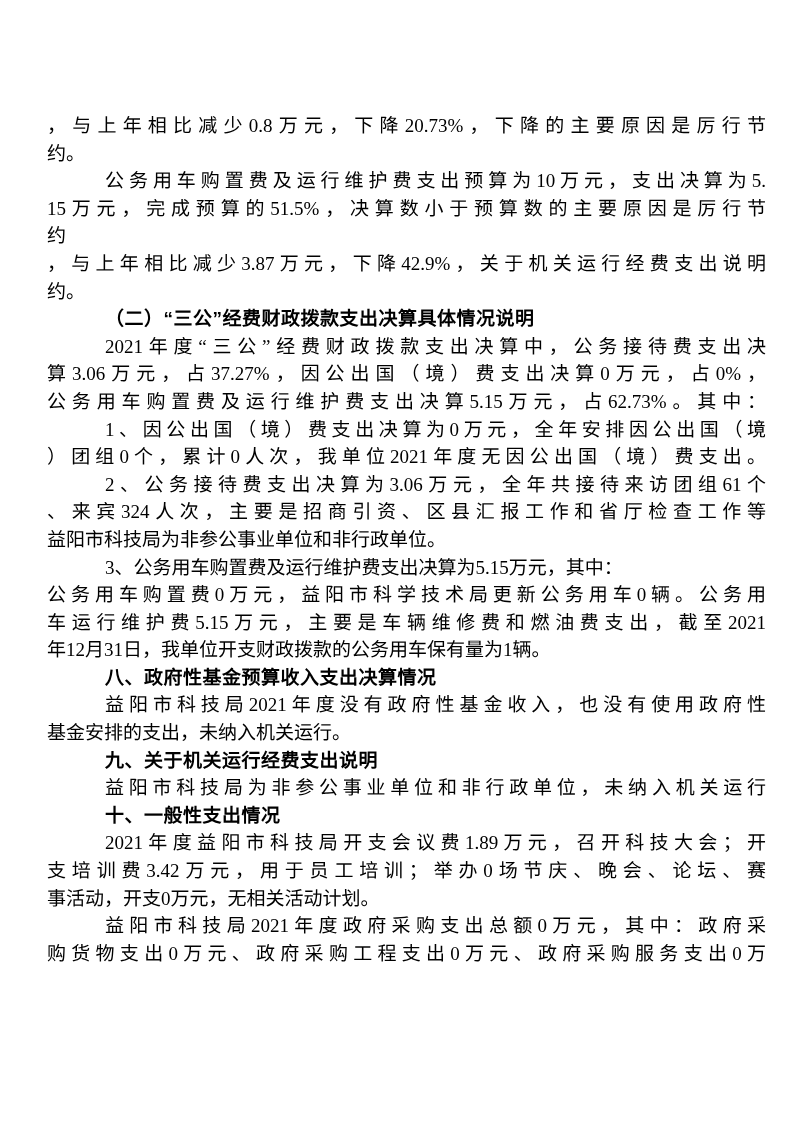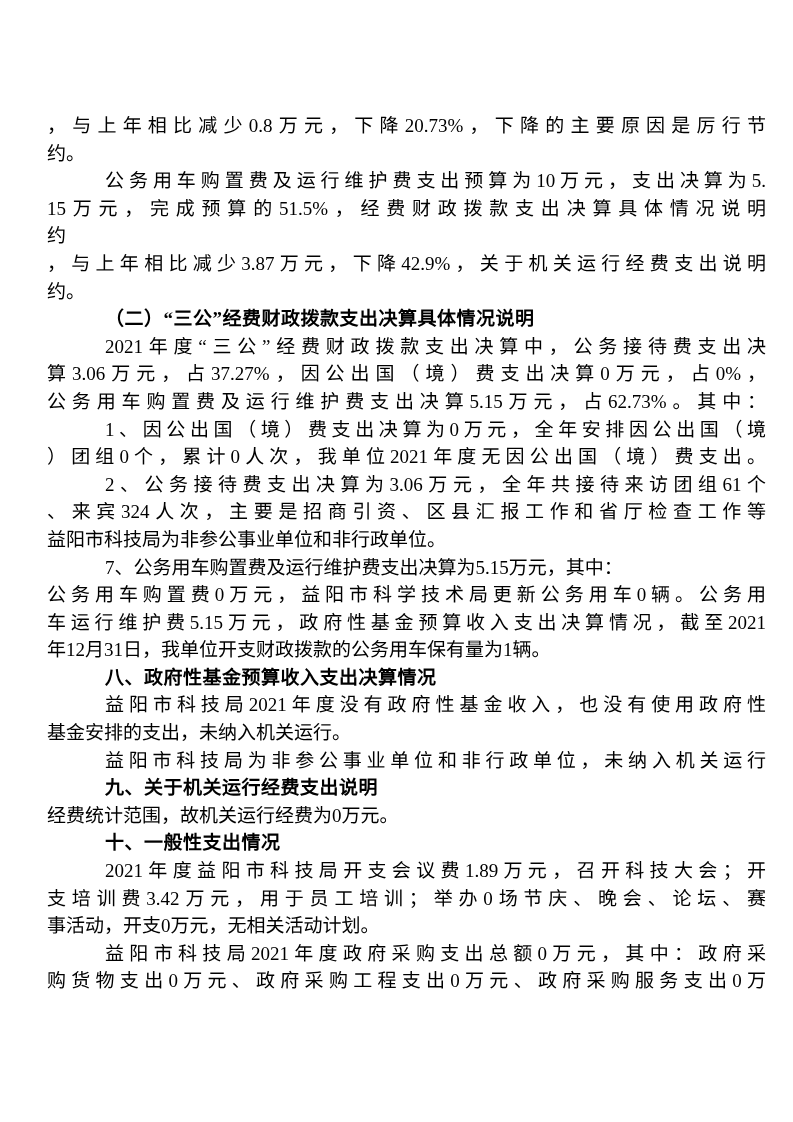--- a/index.html
+++ b/index.html
@@ -33,55 +33,54 @@
   }
   .line.justify {
     text-align: justify;
     text-align-last: justify;
   }
   .line.indent {
     text-indent: 58px;
   }
   .line.heading {
     font-weight: 700;
-    font-family: Liberation Serif, serif;
+    font-family: Liberation Sans, sans-serif;
     letter-spacing: 0.5px;
   }
 </style>
 </head>
 <body>
 
 <div class="page">
   <div class="doc">
       <div class="line justify">，与上年相比减少0.8万元，下降20.73%，下降的主要原因是厉行节</div>
       <div class="line">约。</div>
       <div class="line indent justify">公务用车购置费及运行维护费支出预算为10万元，支出决算为5.</div>
-      <div class="line justify">15万元，完成预算的51.5%，经费财政拨款支出决算具体情况说明</div>
+      <div class="line justify">15万元，完成预算的51.5%，决算数小于预算数的主要原因是厉行节</div>
       <div class="line">约</div>
       <div class="line justify">，与上年相比减少3.87万元，下降42.9%，关于机关运行经费支出说明</div>
       <div class="line">约。</div>
       <div class="line indent heading">（二）“三公”经费财政拨款支出决算具体情况说明</div>
       <div class="line indent justify">2021年度“三公”经费财政拨款支出决算中，公务接待费支出决</div>
       <div class="line justify">算3.06万元，占37.27%，因公出国（境）费支出决算0万元，占0%，</div>
       <div class="line justify">公务用车购置费及运行维护费支出决算5.15万元，占62.73%。其中：</div>
       <div class="line indent justify">1、因公出国（境）费支出决算为0万元，全年安排因公出国（境</div>
       <div class="line justify">）团组0个，累计0人次，我单位2021年度无因公出国（境）费支出。</div>
       <div class="line indent justify">2、公务接待费支出决算为3.06万元，全年共接待来访团组61个</div>
       <div class="line justify">、来宾324人次，主要是招商引资、区县汇报工作和省厅检查工作等</div>
       <div class="line">益阳市科技局为非参公事业单位和非行政单位。</div>
-      <div class="line indent">7、公务用车购置费及运行维护费支出决算为5.15万元，其中：</div>
+      <div class="line indent">3、公务用车购置费及运行维护费支出决算为5.15万元，其中：</div>
       <div class="line justify">公务用车购置费0万元，益阳市科学技术局更新公务用车0辆。公务用</div>
-      <div class="line justify">车运行维护费5.15万元，政府性基金预算收入支出决算情况，截至2021</div>
+      <div class="line justify">车运行维护费5.15万元，主要是车辆维修费和燃油费支出，截至2021</div>
       <div class="line">年12月31日，我单位开支财政拨款的公务用车保有量为1辆。</div>
       <div class="line indent heading">八、政府性基金预算收入支出决算情况</div>
       <div class="line indent justify">益阳市科技局2021年度没有政府性基金收入，也没有使用政府性</div>
       <div class="line">基金安排的支出，未纳入机关运行。</div>
+      <div class="line indent heading">九、关于机关运行经费支出说明</div>
       <div class="line indent justify">益阳市科技局为非参公事业单位和非行政单位，未纳入机关运行</div>
-      <div class="line indent heading">九、关于机关运行经费支出说明</div>
-      <div class="line">经费统计范围，故机关运行经费为0万元。</div>
       <div class="line indent heading">十、一般性支出情况</div>
       <div class="line indent justify">2021年度益阳市科技局开支会议费1.89万元，召开科技大会；开</div>
       <div class="line justify">支培训费3.42万元，用于员工培训；举办0场节庆、晚会、论坛、赛</div>
       <div class="line">事活动，开支0万元，无相关活动计划。</div>
       <div class="line indent justify">益阳市科技局2021年度政府采购支出总额0万元，其中：政府采</div>
       <div class="line justify">购货物支出0万元、政府采购工程支出0万元、政府采购服务支出0万</div>
     </div>
 </div>
 
 </body></html>

